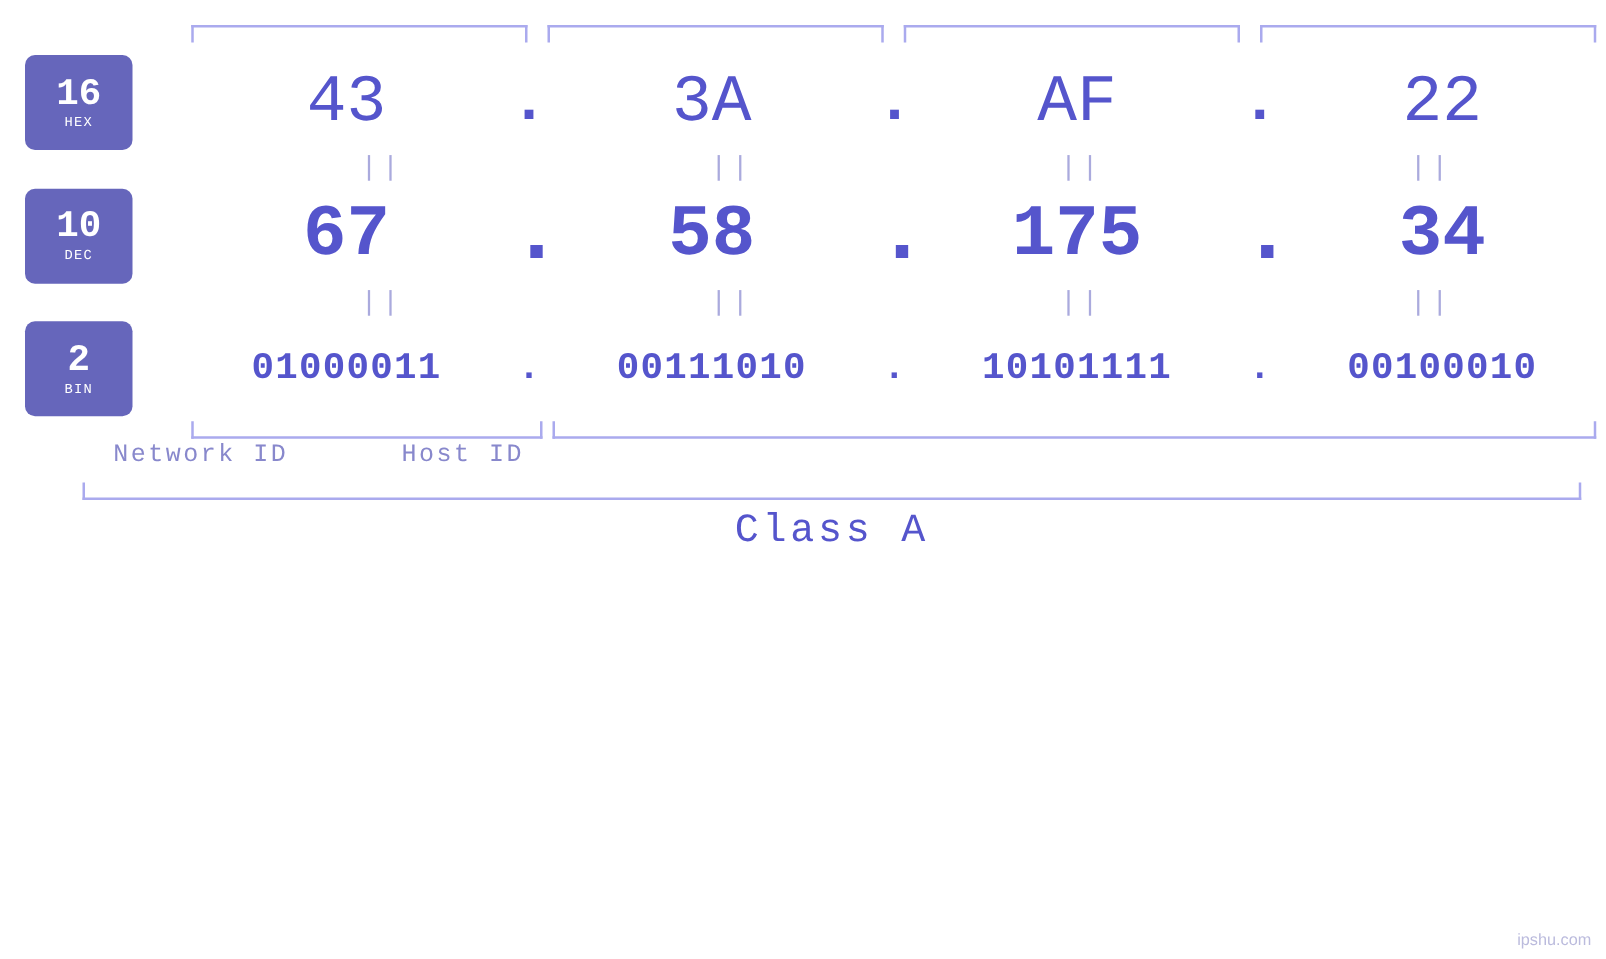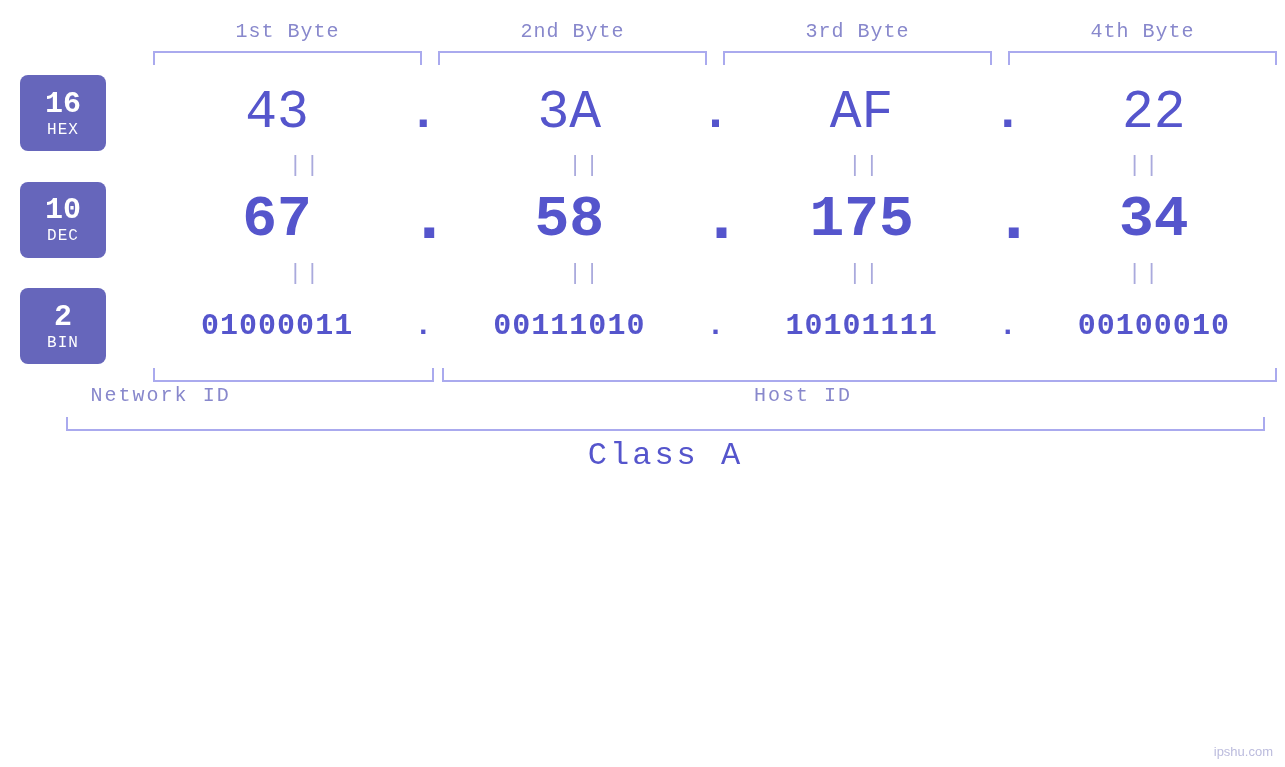--- a/index.html
+++ b/index.html
@@ -80,21 +80,21 @@
       flex-shrink: 0;
     }
 
     .label-box .base-num {
       font-size: 30px;
       font-weight: bold;
       line-height: 1.1;
     }
 
     .label-box .base-name {
-      font-size: 16px;
+      font-size: 11px;
       letter-spacing: 1px;
     }
 
     .bytes-row {
       display: flex;
       flex: 1;
       align-items: center;
     }
 
     .byte-value {
@@ -185,21 +185,20 @@
       flex: 1;
       text-align: center;
       color: #8888cc;
       font-size: 20px;
       font-family: 'Courier New', Courier, monospace;
       letter-spacing: 2px;
     }
 
     .host-id-label {
       flex: 3;
-      text-align: center;
       color: #8888cc;
       font-size: 20px;
       font-family: 'Courier New', Courier, monospace;
       letter-spacing: 2px;
     }
 
     
     .class-row {
       width: 100%;
       padding-left: 66px;
@@ -232,26 +231,20 @@
       color: #bbbbdd;
       font-size: 13px;
       font-family: Arial, sans-serif;
     }
   </style>
 </head>
 <body>
 
 <div class="main-container">
 
-  <div class="header-row">
-    <div class="byte-header">1st Byte</div>
-    <div class="byte-header">2nd Byte</div>
-    <div class="byte-header">3rd Byte</div>
-    <div class="byte-header">4th Byte</div>
-  </div>
 
   <div class="bracket-top-row">
     <div class="bracket-top"></div>
     <div class="bracket-top"></div>
     <div class="bracket-top"></div>
     <div class="bracket-top"></div>
   </div>
 
   <div class="number-row">
     <div class="label-box">

